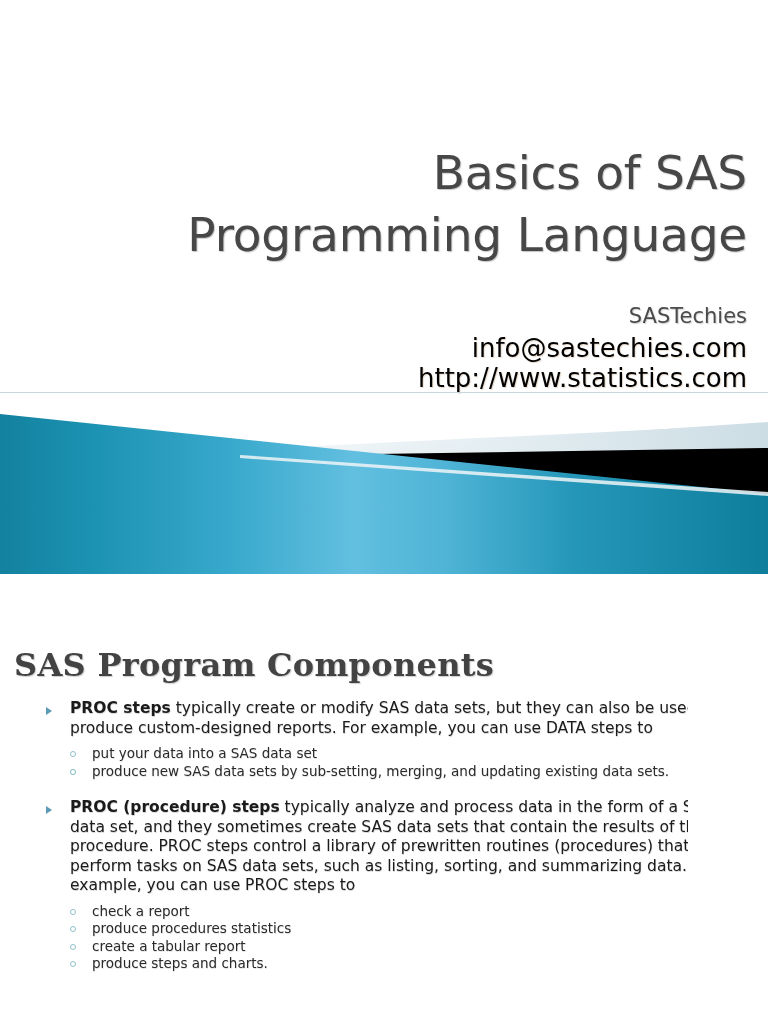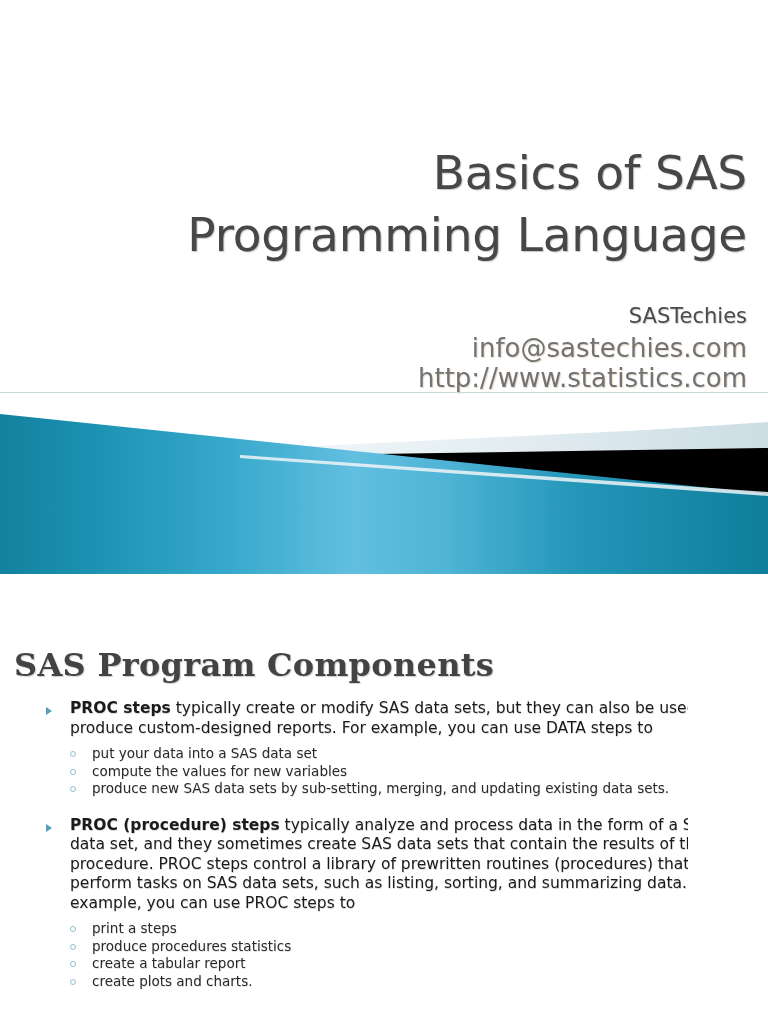--- a/index.html
+++ b/index.html
@@ -55,21 +55,21 @@
   }
   .sub-org {
     font-size: 21px;
     line-height: 33px;
     color: #4a4a4a;
     text-shadow: 1px 1px 1px rgba(160,160,160,0.5);
   }
   .sub-link {
     font-size: 26px;
     line-height: 30px;
-    color: #737373;
+    color: #000000;
     text-shadow: 1px 1px 1px rgba(200,170,140,0.45);
   }
 
   .hairline {
     position: absolute;
     left: 0;
     top: 392px;
     width: 768px;
     height: 1px;
     background: #c7d6da;
@@ -223,31 +223,31 @@
   <h2 class="slide-heading">SAS Program Components</h2>
 
   <div class="body-area">
 
     <div class="lvl1">
       <span class="tri"></span>
       <span class="txt"><b>PROC steps</b><span> typically create or modify SAS data sets, but they can also be used to produce custom-designed reports. For example, you can use DATA steps to</span></span>
     </div>
     <ul class="lvl2-list">
       <li class="lvl2"><span class="ring"></span><span>put your data into a SAS data set</span></li>
-      <li class="lvl2"><span class="ring"></span><span>compute the values for new variables</span></li>
+      <li class="lvl2"><span class="ring"></span></li>
       <li class="lvl2"><span class="ring"></span><span>produce new SAS data sets by sub-setting, merging, and updating existing data sets.</span></li>
     </ul>
 
     <div class="group-gap"></div>
 
     <div class="lvl1">
       <span class="tri"></span>
       <span class="txt"><b>PROC (procedure) steps</b><span> typically analyze and process data in the form of a SAS data set, and they sometimes create SAS data sets that contain the results of the procedure. PROC steps control a library of prewritten routines (procedures) that perform tasks on SAS data sets, such as listing, sorting, and summarizing data. For example, you can use PROC steps to</span></span>
     </div>
     <ul class="lvl2-list">
-      <li class="lvl2"><span class="ring"></span><span>print a steps</span></li>
+      <li class="lvl2"><span class="ring"></span><span>check a report</span></li>
       <li class="lvl2"><span class="ring"></span><span>produce procedures statistics</span></li>
       <li class="lvl2"><span class="ring"></span><span>create a tabular report</span></li>
-      <li class="lvl2"><span class="ring"></span><span>create plots and charts.</span></li>
+      <li class="lvl2"><span class="ring"></span><span>produce steps and charts.</span></li>
     </ul>
 
   </div>
 </section>
 
 </body></html>

